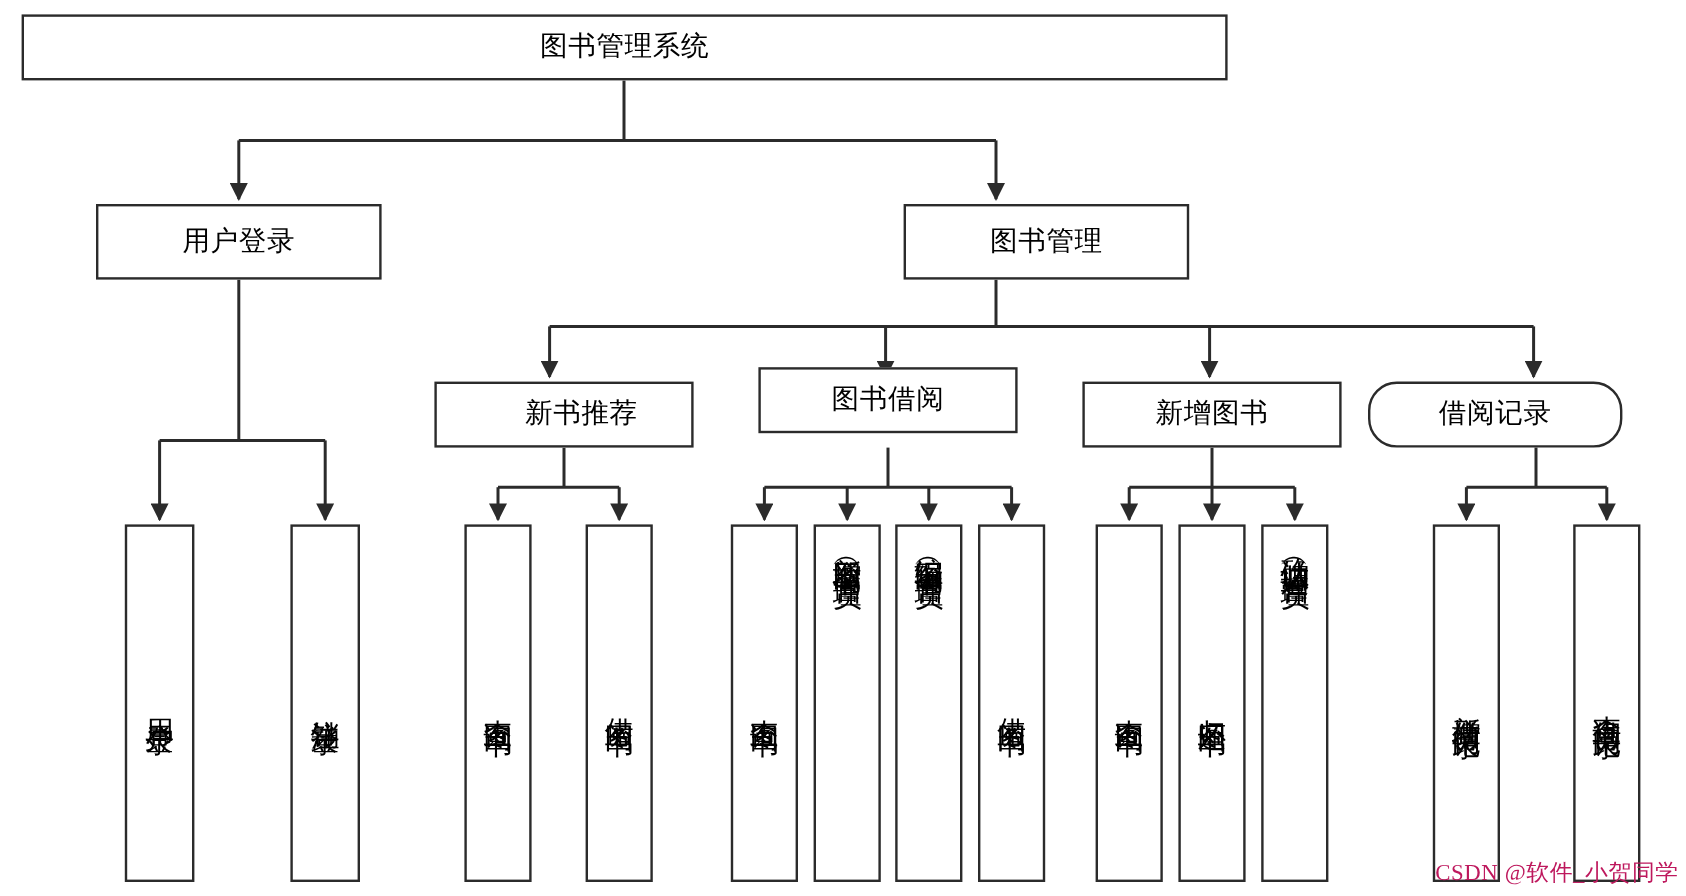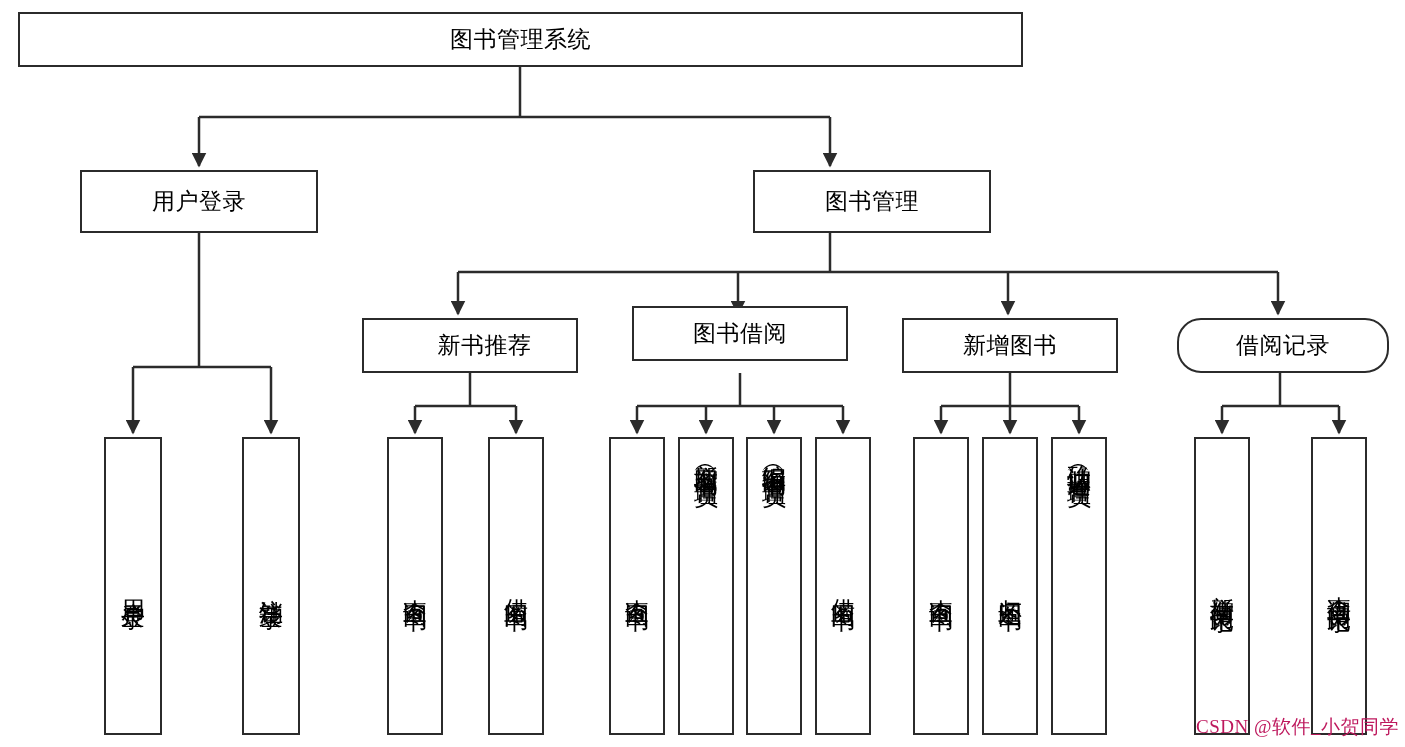--- a/index.html
+++ b/index.html
@@ -146,21 +146,21 @@
 
   <div class="node horiz" style="left:362px; top:318px; width:216px; height:55px;padding-left:29px;">
     <span class="node-label">新书推荐</span>
   </div>
   <div class="node horiz" style="left:632px; top:306px; width:216px; height:55px;">
     <span class="node-label">图书借阅</span>
   </div>
   <div class="node horiz" style="left:902px; top:318px; width:216px; height:55px;">
     <span class="node-label">新增图书</span>
   </div>
-  <div class="node horiz" style="left:1177px; top:318px; width:212px; height:55px;border-radius:24px;">
+  <div class="node horiz" style="left:1140px; top:318px; width:212px; height:55px;border-radius:24px;">
     <span class="node-label">借阅记录</span>
   </div>
 
   <div class="node leaf centered" style="left:104px; top:437px; width:58px; height:298px;">
     <span class="node-label">用户登录</span>
   </div>
   <div class="node leaf centered" style="left:242px; top:437px; width:58px; height:298px;">
     <span class="node-label">注销登录</span>
   </div>
 

